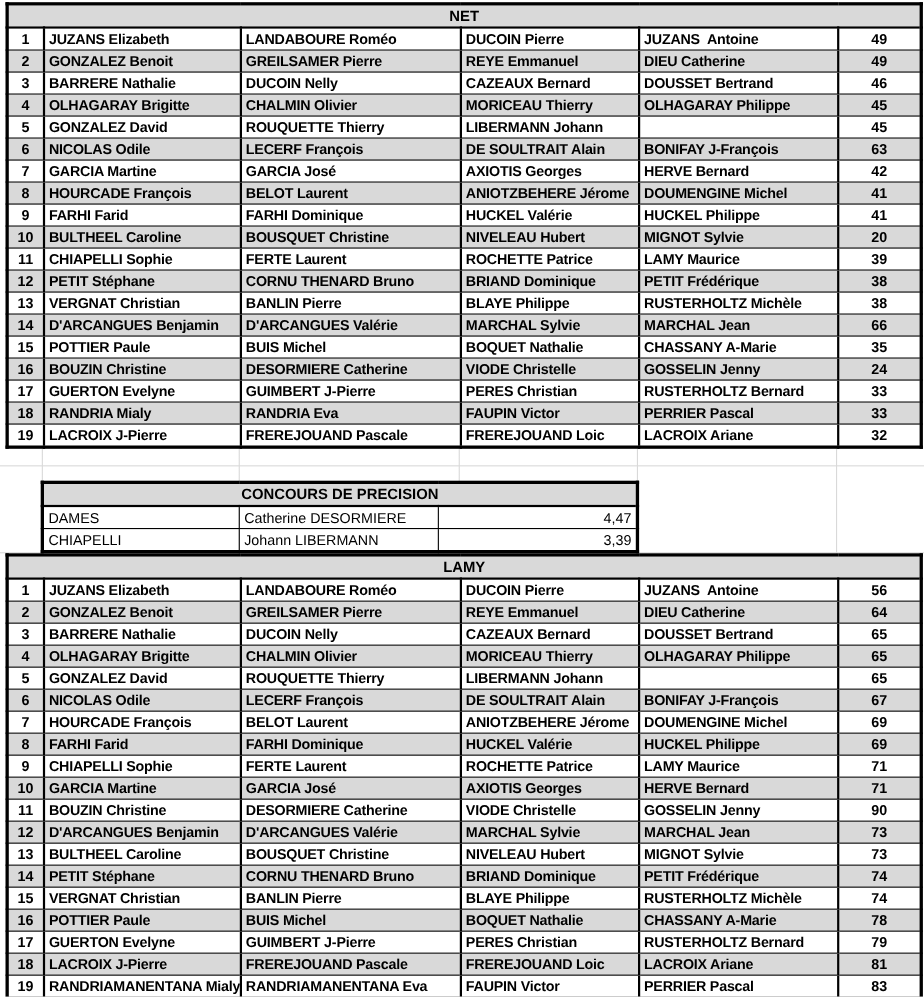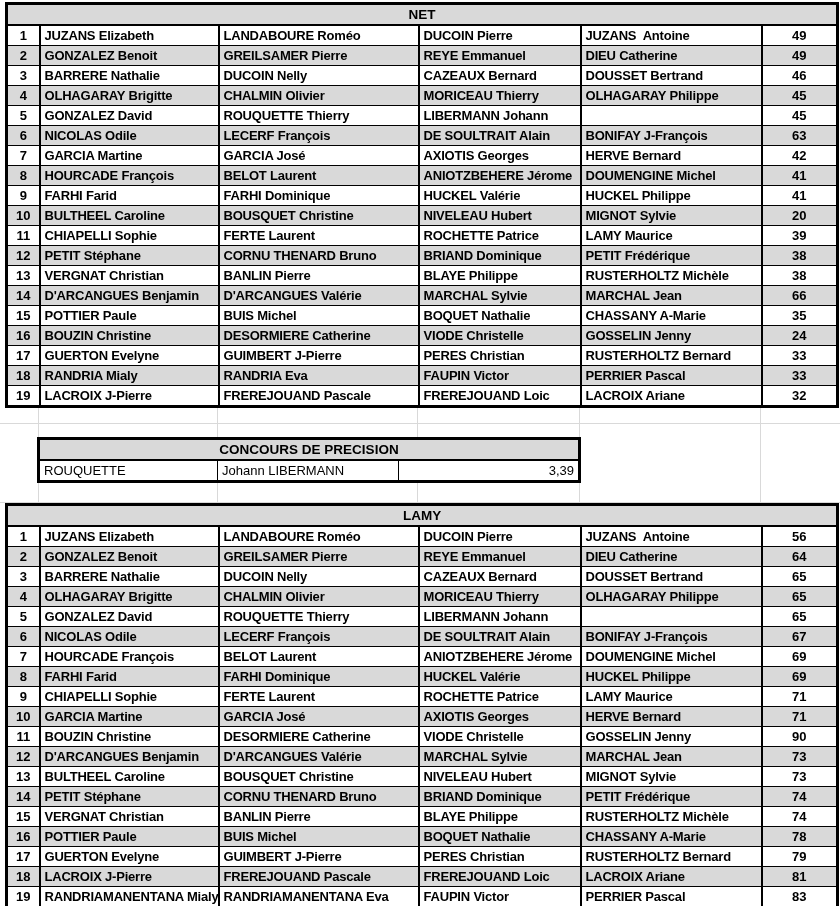--- a/index.html
+++ b/index.html
@@ -250,21 +250,26 @@
         <col style="width:181px">
         <col style="width:181px">
     </colgroup>
     <thead>
       <tr>
         <th colspan="3">CONCOURS DE PRECISION</th>
       </tr>
     </thead>
     <tbody>
         <tr>
-          <td class="c-label">ROUQUETTE</td>
+          <td class="c-label">DAMES</td>
+          <td class="c-pname">Catherine DESORMIERE</td>
+          <td class="c-value">4,47</td>
+        </tr>
+        <tr>
+          <td class="c-label">CHIAPELLI</td>
           <td class="c-pname">Johann LIBERMANN</td>
           <td class="c-value">3,39</td>
         </tr>
       </tbody>
   </table>
 
   <table id="brut" class="sheet-table ranking">
     <colgroup>
       <col style="width:33px">
         <col style="width:179px">

